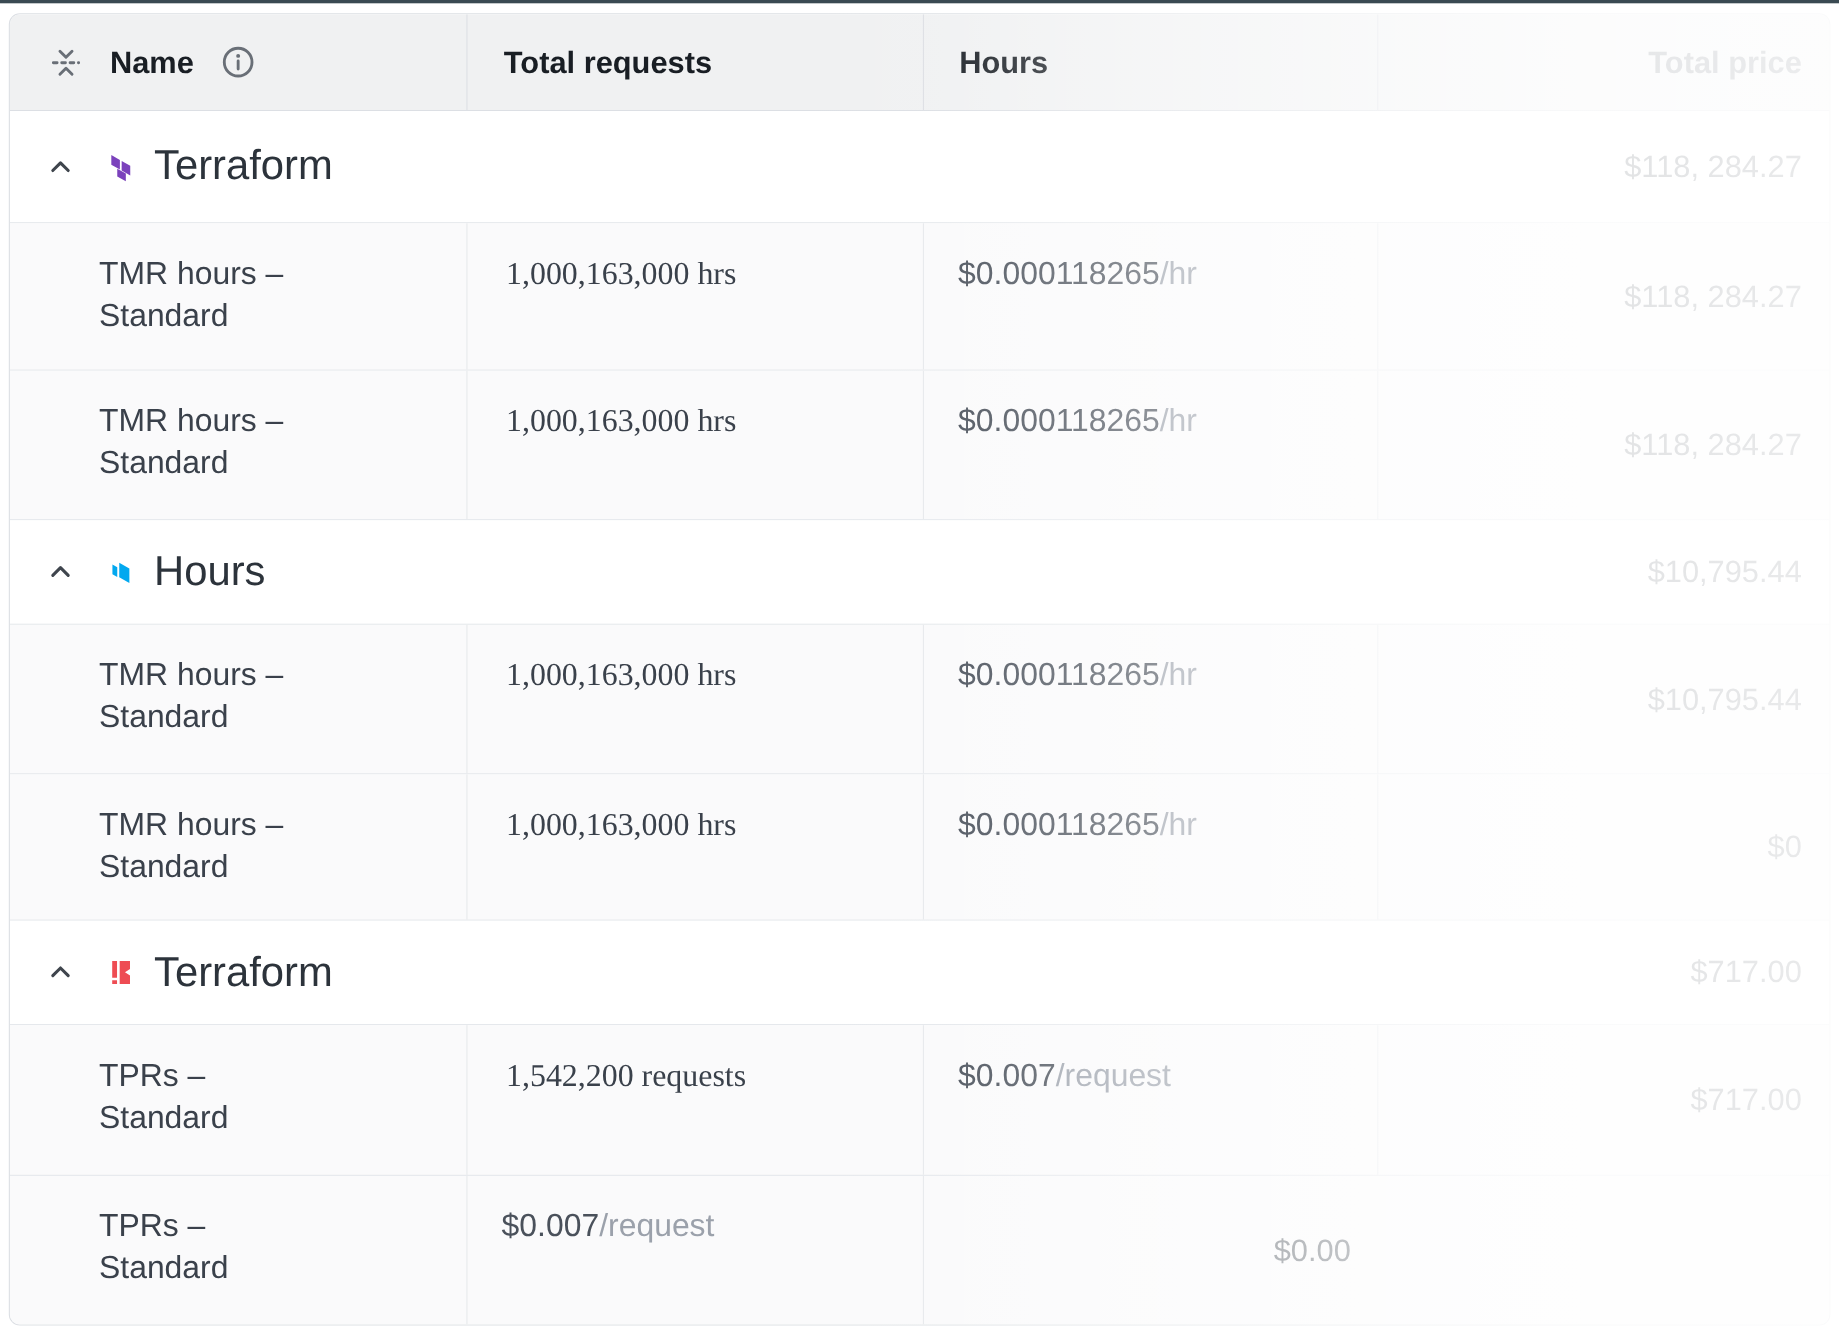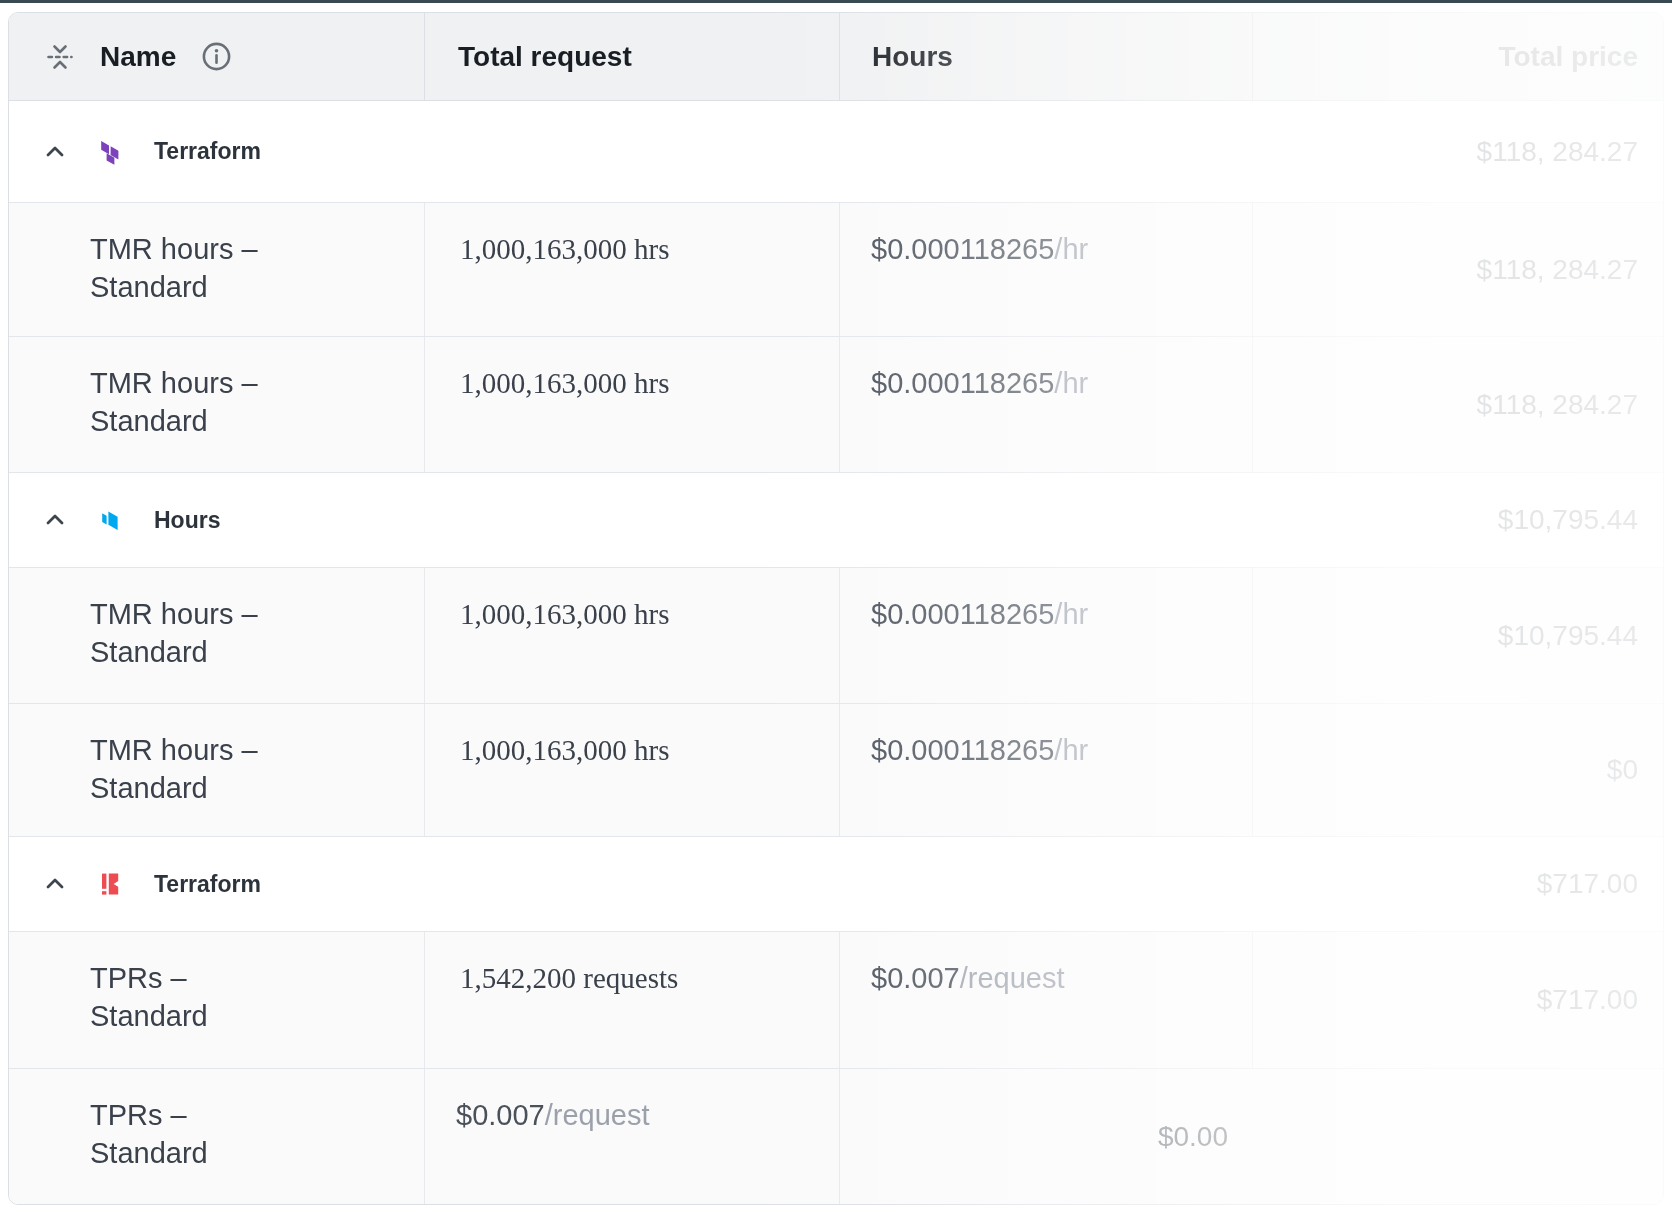--- a/index.html
+++ b/index.html
@@ -48,21 +48,21 @@
     background: #ffffff;
     border-bottom: 1px solid #e3e6ea;
   }
   .chev-btn {
     margin-left: 33px;
     width: 26px; height: 26px;
     background: none; border: none; cursor: pointer;
     display: flex; align-items: center; justify-content: center;
   }
   .group-icon { margin-left: 30px; width: 28px; height: 28px; display: flex; }
-  .group-label { margin-left: 28px; font-size: 23px; font-weight: 700; color: #2c333b; }
+  .group-label { margin-left: 14px; font-size: 38px; font-weight: 400; color: #2c333b; }
   .group-price { margin-left: auto; padding-right: 25px; font-size: 28px; color: #6a7077; }
   
   .data-row { background: #fafafb; border-bottom: 1px solid #e3e6ea; }
   .dcell { border-right: 1px solid #e7e9ec; font-size: 29px; color: #3a414b; }
   .dcell.last { border-right: none; }
   .cell-name { padding: 27px 0 0 81px; line-height: 38px; }
   .cell-qty { padding: 27px 0 0 35px; line-height: 38px; font-family: Liberation Serif, serif; }
   .cell-rate { padding: 27px 0 0 31px; line-height: 38px; color: #4a515b; }
   .rate-unit { color: #9ba1ab; }
   .cell-price {
@@ -108,21 +108,21 @@
       <span>Name</span>
       <span style="display:flex;">
         <svg width="31" height="31" viewBox="0 0 31 31">
           <circle class="icon-stroke" cx="15.5" cy="15.5" r="12.6" stroke-width="2.3"></circle>
           <circle cx="15.5" cy="9.8" r="1.8" fill="#696f77"></circle>
           <line class="icon-stroke" x1="15.5" y1="14.4" x2="15.5" y2="21.8"></line>
         </svg>
       </span>
     </div>
     <div class="hcell hcell-requests">
-      <span>Total request</span>
+      <span>Total requests</span>
     </div>
     <div class="hcell hcell-hours">
       <span>Hours</span>
     </div>
     <div class="hcell last">
       <span>Total price</span>
     </div>
   </div>
 
   <div class="group-row h102">

